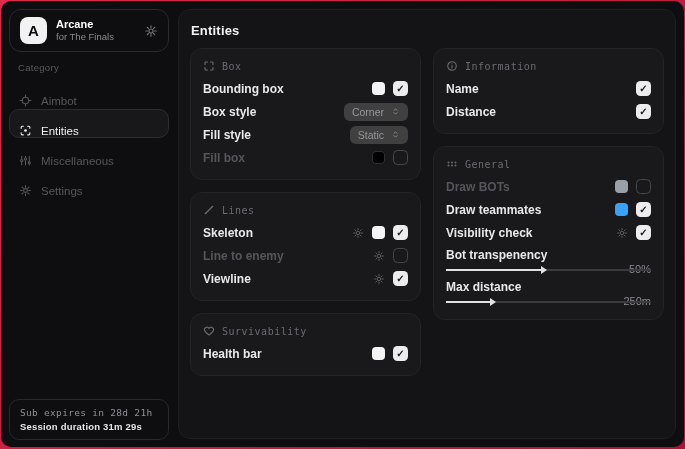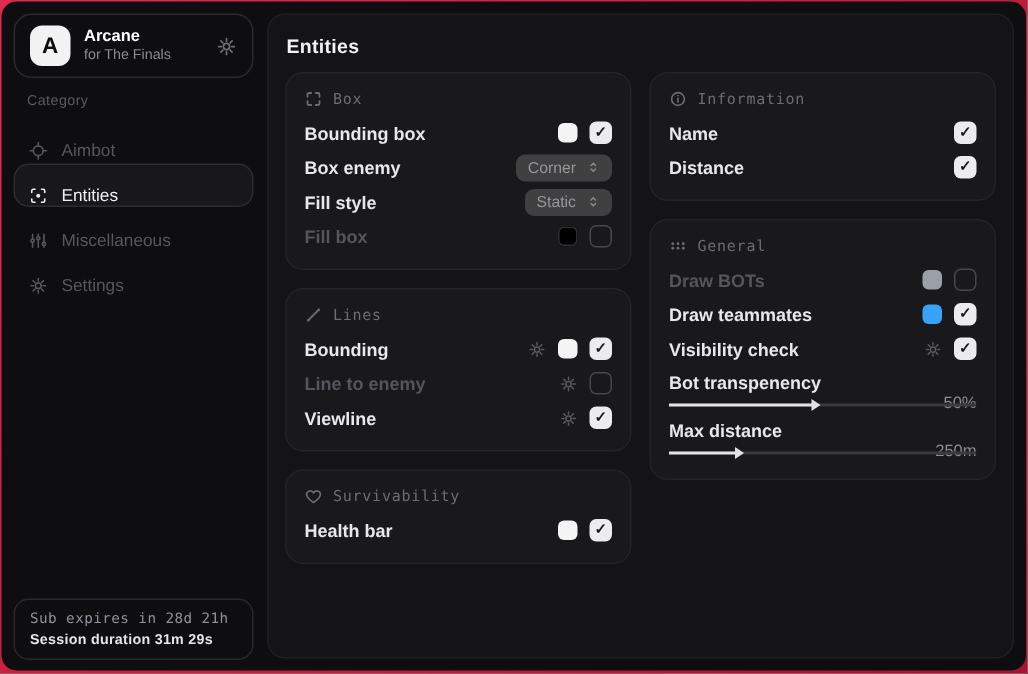--- a/index.html
+++ b/index.html
@@ -178,21 +178,21 @@
             <span>Box</span>
           </div>
           <div class="row">
             <span class="lbl">Bounding box</span>
             <span class="ctrls">
               <span class="swatch white"></span>
               <span class="checkbox checked"></span>
             </span>
           </div>
           <div class="row">
-            <span class="lbl">Box enemy</span>
+            <span class="lbl">Box style</span>
             <span class="select">
               <span>Corner</span>
               <span class="sicon">
                 <svg width="9" height="9" viewBox="0 0 24 24" fill="none" stroke="currentColor" stroke-width="2.6" stroke-linecap="round">
                     <path d="M8 9l4-4 4 4M8 15l4 4 4-4"></path>
                   </svg>
               </span>
             </span>
           </div>
           <div class="row">
@@ -220,21 +220,21 @@
             <span class="hicon">
               <svg width="12" height="12" viewBox="0 0 24 24" fill="none" stroke="currentColor" stroke-width="2.4" stroke-linecap="round">
                 <path d="M5 19L19 5"></path>
                 <circle cx="5" cy="19" r="1.6" fill="currentColor" stroke="none"></circle>
                 <circle cx="19" cy="5" r="1.6" fill="currentColor" stroke="none"></circle>
               </svg>
             </span>
             <span>Lines</span>
           </div>
           <div class="row">
-            <span class="lbl">Bounding</span>
+            <span class="lbl">Skeleton</span>
             <span class="ctrls">
               <span class="mini-gear">
                 <svg width="12" height="12" viewBox="0 0 24 24" fill="none" stroke="currentColor" stroke-width="2" stroke-linecap="round">
                     <circle cx="12" cy="12" r="3.5"></circle>
                     <path d="M12 3v3M12 18v3M3 12h3M18 12h3M5.6 5.6l2.2 2.2M16.2 16.2l2.2 2.2M18.4 5.6l-2.2 2.2M7.8 16.2l-2.2 2.2"></path>
                   </svg>
               </span>
               <span class="swatch white"></span>
               <span class="checkbox checked"></span>
             </span>

